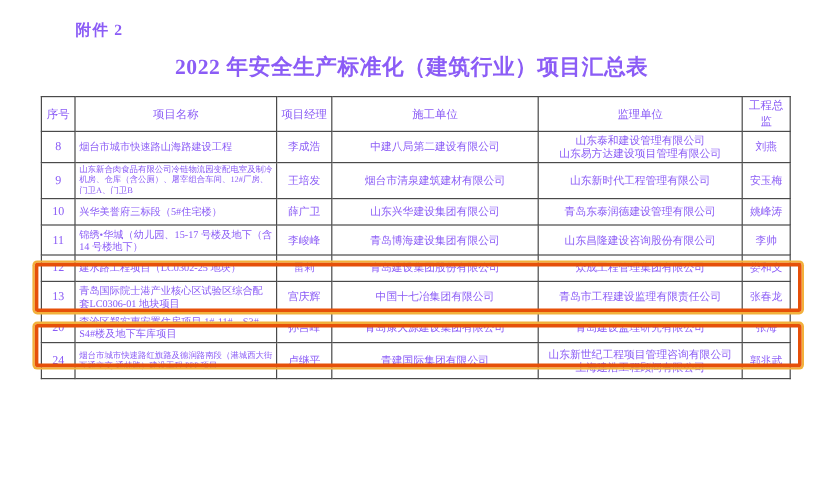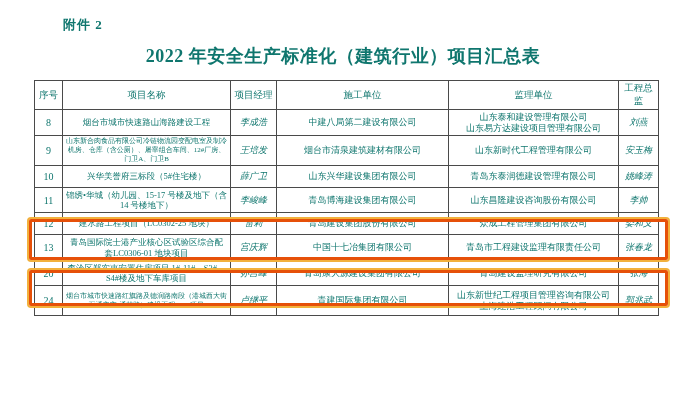--- a/index.html
+++ b/index.html
@@ -1,28 +1,28 @@
 <!DOCTYPE html>
 <html><head>
 <meta charset="utf-8">
 <style>
   html,body{margin:0;padding:0;background:#ffffff;}
   #page{position:relative;width:686px;height:400px;background:#ffffff;overflow:hidden;
-        font-family:"Liberation Serif","DejaVu Serif",serif;color:#0f766e;}
+        font-family:"Liberation Serif","DejaVu Serif",serif;color:#8b5cf6;}
   #attachment-label{position:absolute;left:63px;top:16px;font-size:13px;font-weight:bold;letter-spacing:1px;}
   #page-title{position:absolute;left:0;top:44px;width:686px;text-align:center;
               font-size:18px;font-weight:bold;letter-spacing:0.5px;}
   #summary-table{position:absolute;left:34px;top:80px;width:624px;border-collapse:collapse;table-layout:fixed;}
   #summary-table th,#summary-table td{border:1px solid #4a4a4a;padding:1px 3px;vertical-align:middle;
               font-weight:normal;overflow:hidden;}
   #summary-table th{font-size:9.5px;text-align:center;}
   td.c-no{font-size:10px;text-align:center;}
-  td.c-name{font-size:8.5px;text-align:center;line-height:1.25;}
+  td.c-name{font-size:8.5px;text-align:left;line-height:1.25;}
   td.c-name.small{font-size:7px;line-height:1.3;}
-  td.c-mgr,td.c-dir{font-size:9px;text-align:center;font-style:italic;}
+  td.c-mgr,td.c-dir{font-size:9px;text-align:center;}
   td.c-bld,td.c-sup{font-size:9px;text-align:center;white-space:pre-line;line-height:1.2;}
   .hl-box{position:absolute;border:3px solid #e65009;border-radius:2px;
           box-shadow:0 0 0 2px #f2b13c, inset 0 0 0 0.5px #ffdd88;pointer-events:none;}
 </style>
 </head>
 <body>
 
 <div id="page">
   <div id="attachment-label">附件 2</div>
   <div id="page-title">2022 年安全生产标准化（建筑行业）项目汇总表</div>

